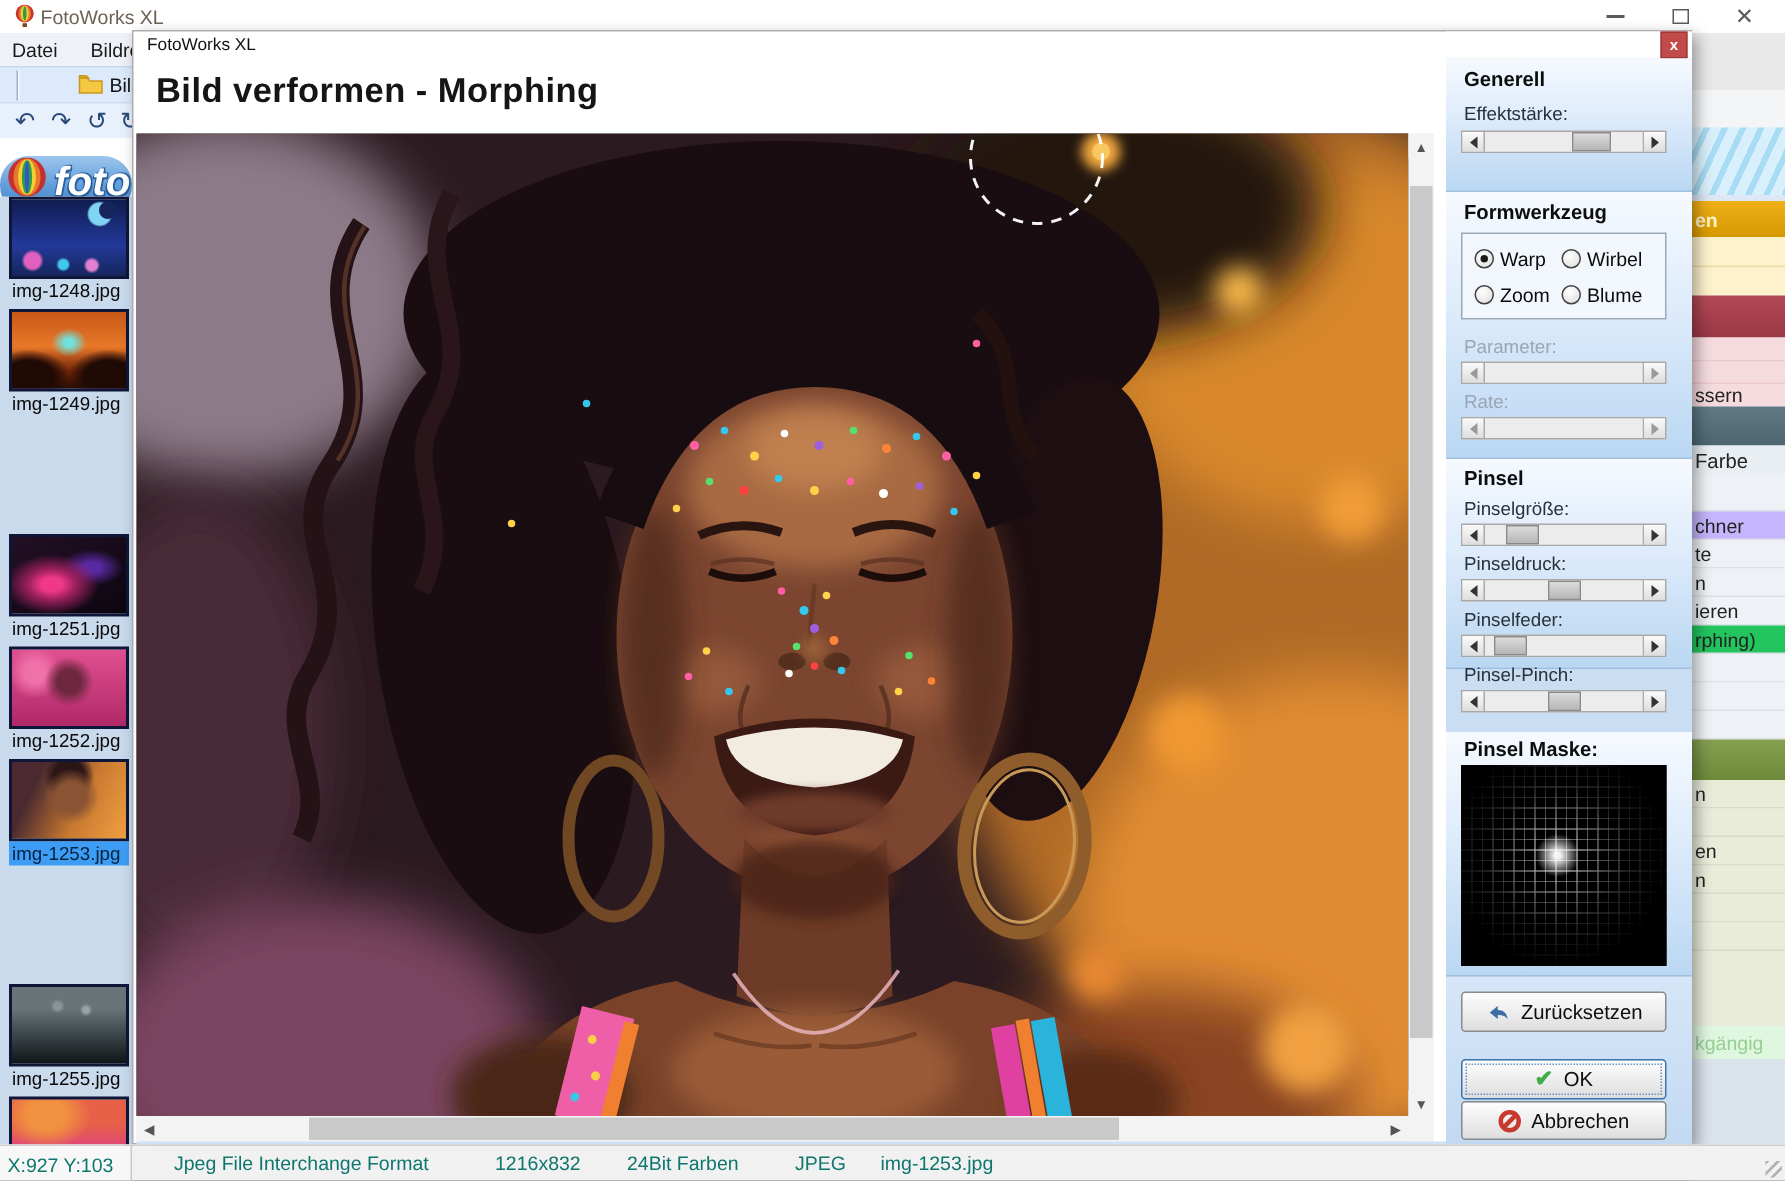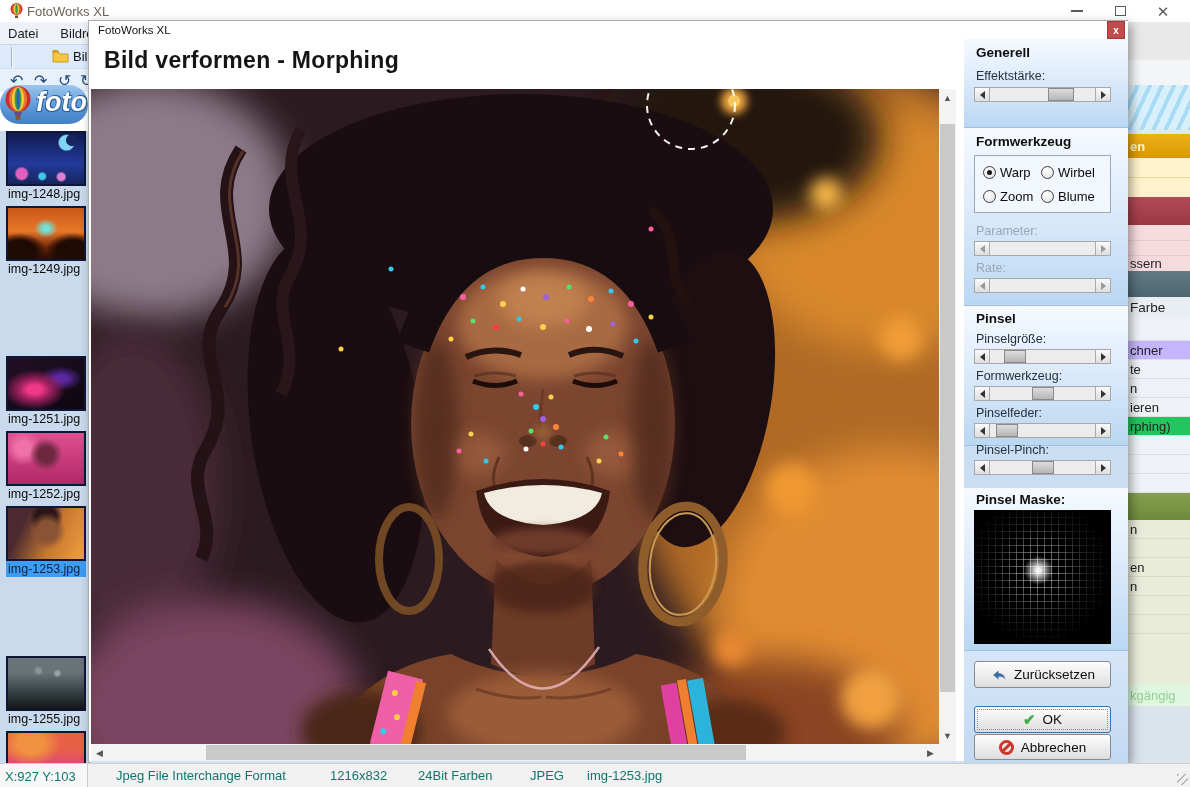--- a/index.html
+++ b/index.html
@@ -17,21 +17,21 @@
   .ctl-max i { width:11px; height:10px; border:1.5px solid #5a5a5a; display:block; background:#fff; }
   .ctl-close span { font-size:15px; color:#5a5a5a; line-height:1; }
 
   .menubar { position:absolute; left:0; top:22px; width:1190px; height:22px; background:#eef2f8; z-index:1; display:flex; align-items:center; gap:22px; padding-left:8px; font-size:13px; color:#1a1a1a; }
   .toolbar1 { position:absolute; left:0; top:44px; width:1190px; height:24px; background:#dceafc; border-top:1px solid #c6d8ee; z-index:1; }
   .toolbar1 .vsep { position:absolute; left:11px; top:2px; width:2px; height:20px; border-left:1px solid #9ab4d0; border-right:1px solid #f4f9ff; }
   .toolbar1 .folder { position:absolute; left:52px; top:4px; }
   .toolbar1 .folder-label { position:absolute; left:73px; top:4px; font-size:13px; color:#111; }
   .toolbar2 { position:absolute; left:0; top:68px; width:1190px; height:24px; background:#e8f1fb; border-top:1px solid #d0e0f2; z-index:1; }
   .toolbar2 .ticon { position:absolute; top:2px; font-size:16px; color:#2a4a7a; }
-  .logo { position:absolute; left:0; top:85px; width:88px; height:39px; background:linear-gradient(180deg,#9cc6ee 0%,#5d9ad8 55%,#3f7fc4 100%); overflow:hidden; z-index:1;border-radius:19px; }
+  .logo { position:absolute; left:0; top:104px; width:88px; height:39px; background:linear-gradient(180deg,#9cc6ee 0%,#5d9ad8 55%,#3f7fc4 100%); overflow:hidden; z-index:1;border-radius:19px; }
   .logo .logotext { position:absolute; left:36px; top:2px; font-size:27px; font-style:italic; font-weight:bold; color:#fff; text-shadow:1px 1px 0 #2a5f9e, -1px 1px 0 #2a5f9e, 1px -1px 0 #2a5f9e; }
 
   
   .sidebar { position:absolute; left:0; top:131px; width:88px; height:632px; background:#c9daed; overflow:hidden; z-index:1; }
   .thumb-item { position:absolute; left:6px; width:80px; }
   .timg { width:80px; height:55px; border:2px solid #101638; }
   .tlabel { font-size:12.5px; color:#0a0a0a; padding:1px 2px 0 2px; height:16px; white-space:nowrap; }
   .tlabel.sel { background:#3d9df5; color:#06233f; }
   .t1248 { background: radial-gradient(circle at 84% 14%, #16255e 0 7%, rgba(0,0,0,0) 8%), radial-gradient(circle at 77% 19%, #7fd4f4 0 10%, rgba(0,0,0,0) 12%), radial-gradient(circle at 18% 80%, #e060c0 0 7%, rgba(0,0,0,0) 10%), radial-gradient(circle at 45% 85%, #40c8f0 0 5%, rgba(0,0,0,0) 8%), radial-gradient(circle at 70% 86%, #e080d0 0 5%, rgba(0,0,0,0) 8%), linear-gradient(180deg,#101c50,#24399a 60%,#15265c); }
   .t1249 { background: radial-gradient(ellipse at 50% 40%, #70e0d8 0 6%, rgba(0,0,0,0) 22%), radial-gradient(ellipse at 15% 85%, #200a04 0 18%, rgba(0,0,0,0) 30%), radial-gradient(ellipse at 85% 85%, #200a04 0 18%, rgba(0,0,0,0) 30%), linear-gradient(180deg,#c85818 0%,#e87828 45%,#702408 78%,#2a0d04 100%); }
@@ -488,21 +488,21 @@
           <div class="sl-arrow">
               <i class="tri-l"></i>
             </div>
           <div class="sl-track">
               <div class="sl-thumb" style="left:14px"></div>
             </div>
           <div class="sl-arrow right">
               <i class="tri-r"></i>
             </div>
         </div>
-        <div class="sec-l" style="top:63px">Formwerkzeug:</div>
+        <div class="sec-l" style="top:63px">Pinseldruck:</div>
         <div class="slider" style="top:80px">
           <div class="sl-arrow">
               <i class="tri-l"></i>
             </div>
           <div class="sl-track">
               <div class="sl-thumb" style="left:42px"></div>
             </div>
           <div class="sl-arrow right">
               <i class="tri-r"></i>
             </div>

